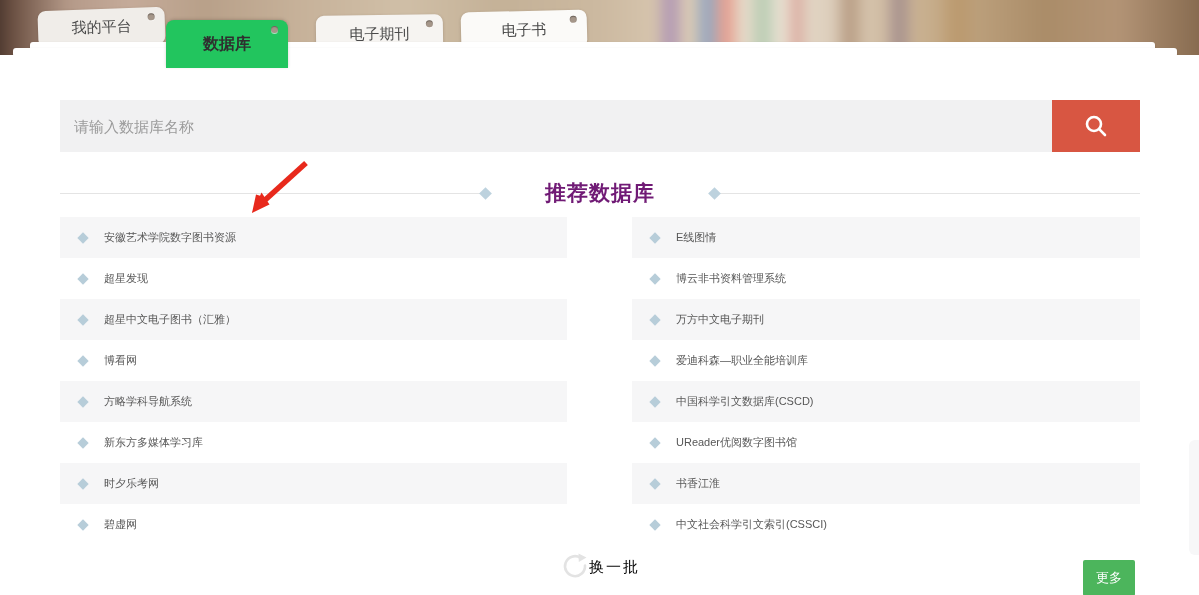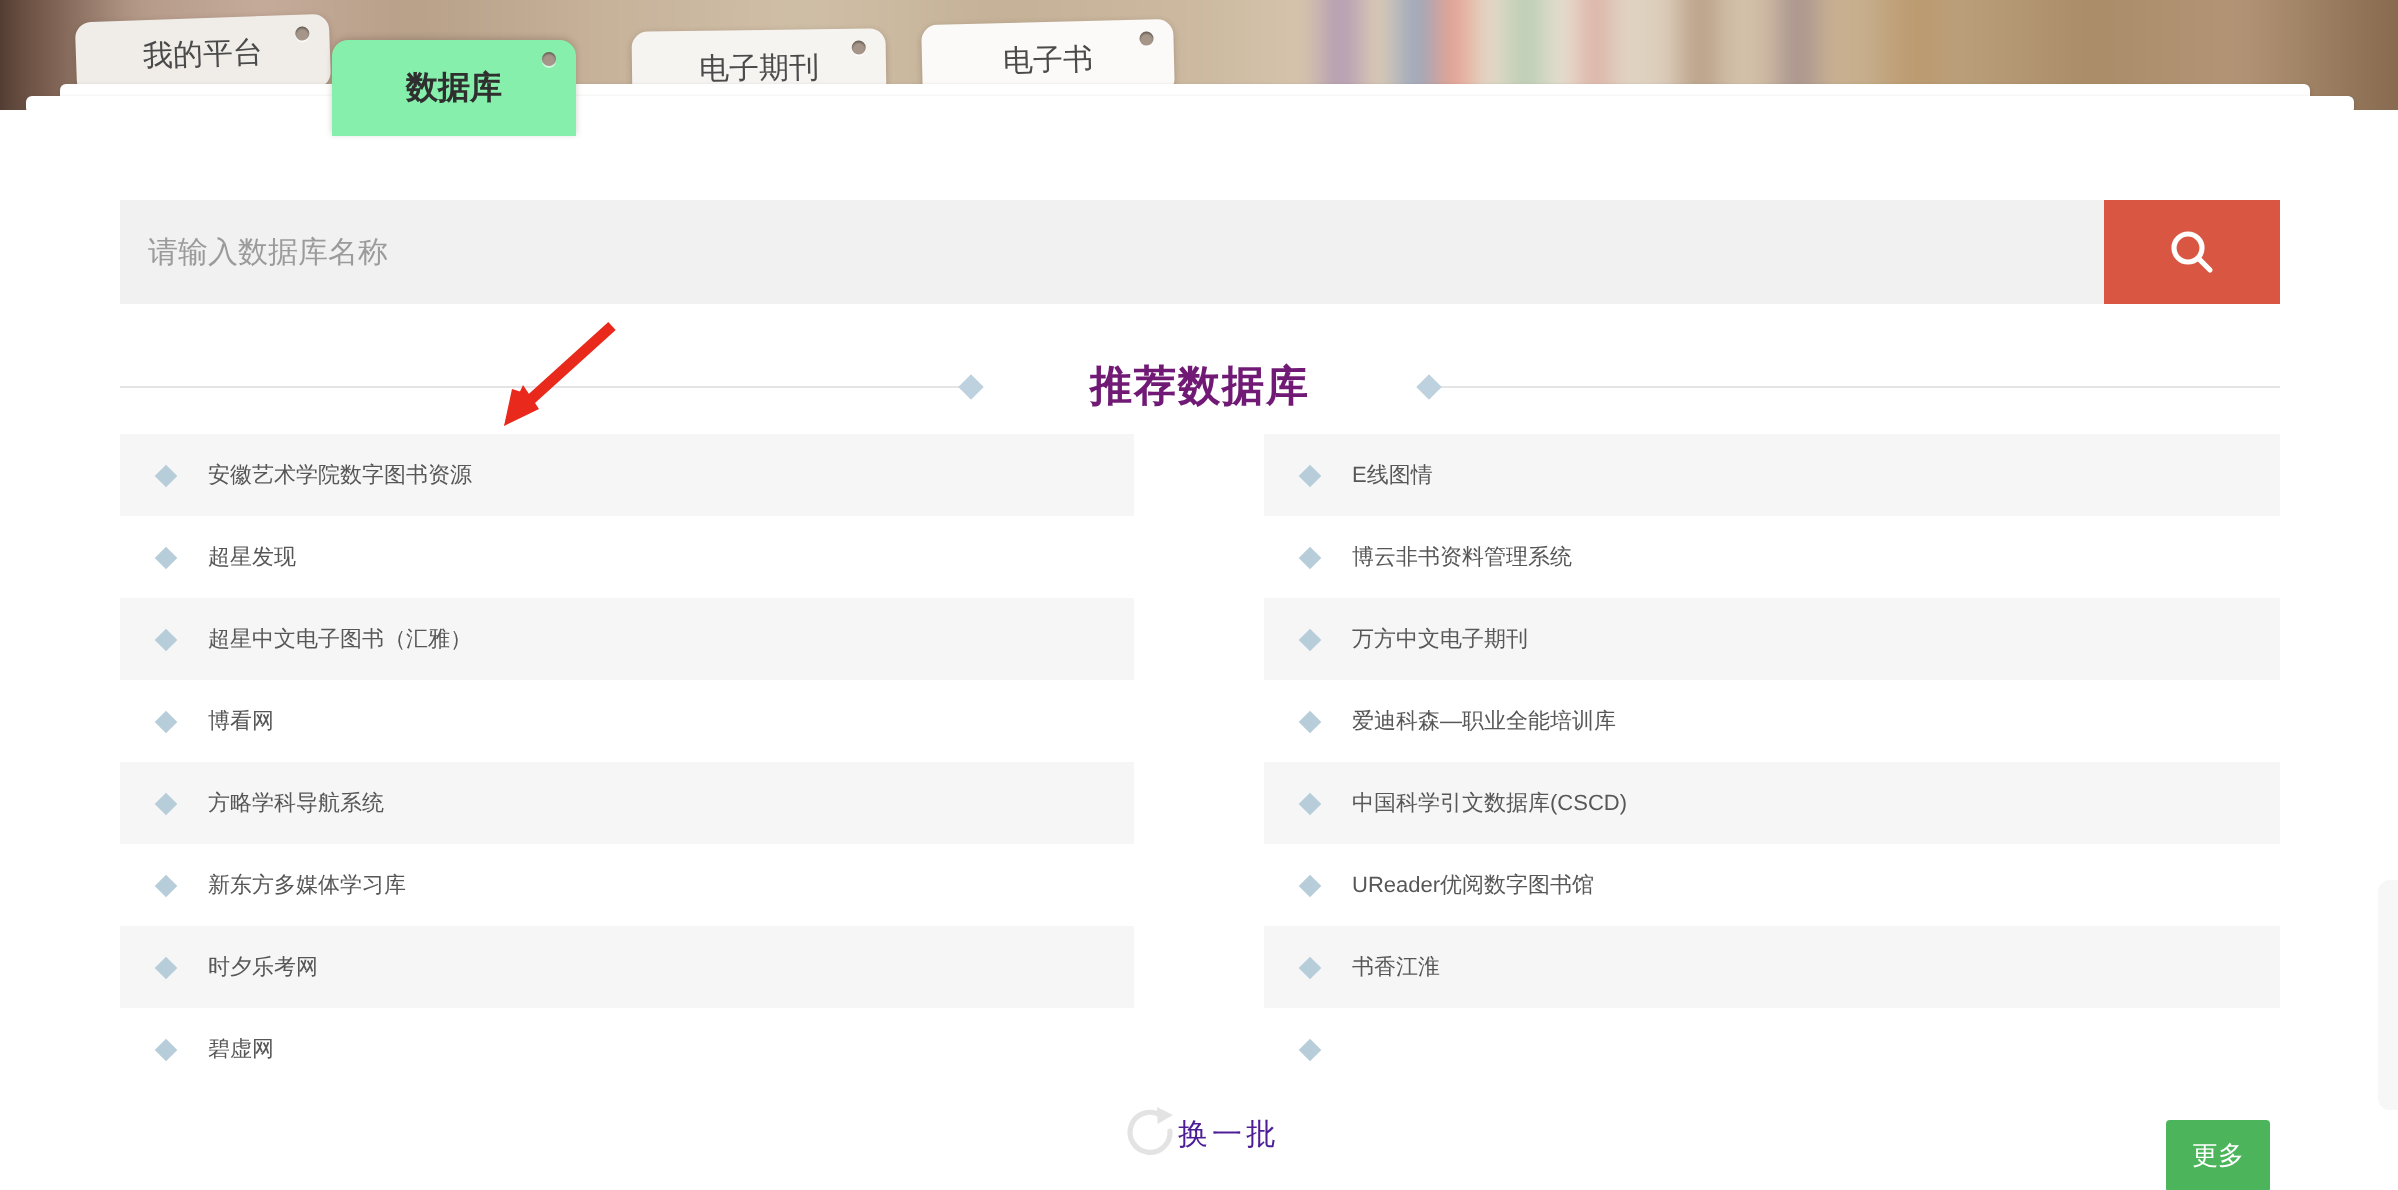--- a/index.html
+++ b/index.html
@@ -43,21 +43,21 @@
   .panel { position:absolute; left:0; right:0; top:55px; bottom:0; background:#fff; z-index:8; }
 
   
   .tab { position:absolute; background:#f3f0ec; border-radius:8px; box-shadow:0 1px 3px rgba(80,60,50,.30);
          display:flex; align-items:center; justify-content:center; font-size:15px; color:#4a4a4a; cursor:pointer; }
   .tab .pin-dot { position:absolute; top:6px; right:10px; width:7px; height:7px; border-radius:50%;
                   background:#a59689; box-shadow: inset 0 1px 1px rgba(0,0,0,.35), 0 1px 0 rgba(255,255,255,.6); }
   .tab-my      { left:38px;  top:9px;  width:127px; height:37px; transform:rotate(-2deg);  z-index:5; background:#f0ede9; }
   .tab-journal { left:316px; top:15px; width:127px; height:38px; transform:rotate(-0.8deg); z-index:5; background:#f6f4f1; }
   .tab-ebook   { left:461px; top:11px; width:126px; height:38px; transform:rotate(-1.4deg); z-index:5; background:#fbfaf8; }
-  .tab-db      { left:166px; top:20px; width:122px; height:48px; background:#86efac; z-index:12;
+  .tab-db      { left:166px; top:20px; width:122px; height:48px; background:#22c55e; z-index:12;
                  border-radius:8px 8px 0 0; box-shadow:0 -1px 3px rgba(80,60,50,.25);
                  font-size:16px; font-weight:bold; color:#2f2f2f; }
 
   
   .search-row { position:absolute; left:60px; top:100px; width:1080px; height:52px; display:flex; z-index:9; }
   .search-input { flex:1; border:none; outline:none; background:#f1f1f2; padding:0 14px; font-size:15px; color:#333;
                   font-family:"Liberation Sans","DejaVu Sans",sans-serif; }
   .search-input::placeholder { color:#9b9b9b; }
   .search-btn { width:88px; height:52px; border:none; background:#d85642; cursor:pointer;
                 display:flex; align-items:center; justify-content:center; }
@@ -74,21 +74,21 @@
   .db-list-left  { left:60px;  width:507px; }
   .db-list-right { left:632px; width:508px; }
   .db-row { height:41px; display:flex; align-items:center; cursor:pointer; }
   .db-row:nth-child(odd) { background:#f6f6f7; }
   .db-bullet { width:8px; height:8px; background:#b7cdd9; transform:rotate(45deg); margin-left:19px; flex:none; }
   .db-label { margin-left:17px; font-size:11px; color:#575757; }
 
   
   .refresh-group { position:absolute; left:0; right:0; top:551px; height:32px; z-index:9;
                    display:flex; align-items:center; justify-content:center; cursor:pointer; }
-  .refresh-label { font-size:15px; color:#4c1d95; letter-spacing:2px; }
+  .refresh-label { font-size:15px; color:#000000; letter-spacing:2px; }
   .more-btn { position:absolute; left:1083px; top:560px; width:52px; height:36px; z-index:9; border:none; cursor:pointer;
               background:#4cb55c; color:#fff; font-size:13px; border-radius:2px; display:flex; align-items:center; justify-content:center; }
 
   
   .edge-widget { position:absolute; right:0; top:440px; width:10px; height:115px; background:#f7f7f8;
                  border-radius:6px 0 0 6px; z-index:9; }
   .arrow-annotation { position:absolute; left:240px; top:152px; width:80px; height:70px; z-index:40; pointer-events:none; }
 </style>
 </head>
 <body>
@@ -196,20 +196,21 @@
   <li class="db-row">
       <span class="db-bullet"></span>
       <span class="db-label">UReader优阅数字图书馆</span>
     </li>
   <li class="db-row">
       <span class="db-bullet"></span>
       <span class="db-label">书香江淮</span>
     </li>
   <li class="db-row">
       <span class="db-bullet"></span>
+      <span class="db-label">中文社会科学引文索引(CSSCI)</span>
     </li>
 </ul>
 
 <div class="refresh-group">
   <svg width="30" height="30" viewBox="0 0 30 30">
     <path d="M 21.5 5.8 A 10 10 0 1 0 26 13.5" fill="none" stroke="#e3e3e3" stroke-width="2.6" stroke-linecap="round"></path>
     <polygon points="19.5,1.5 27.5,5.5 19.8,10" fill="#e3e3e3"></polygon>
   </svg>
   <span class="refresh-label">换一批</span>
 </div>

